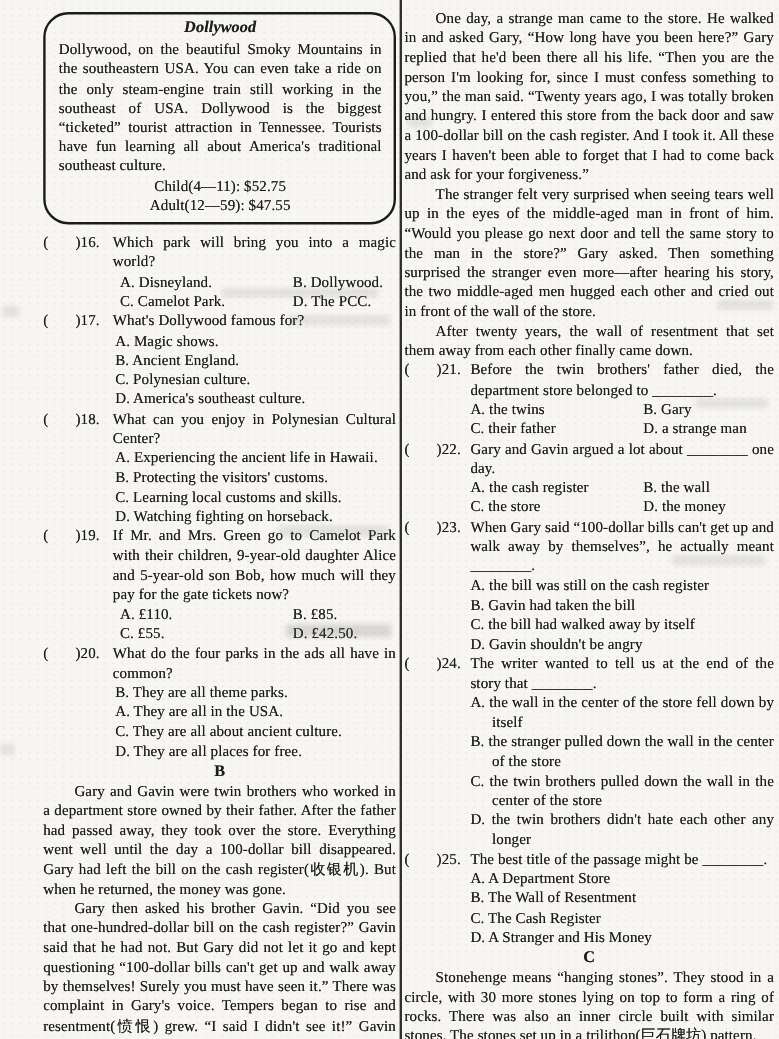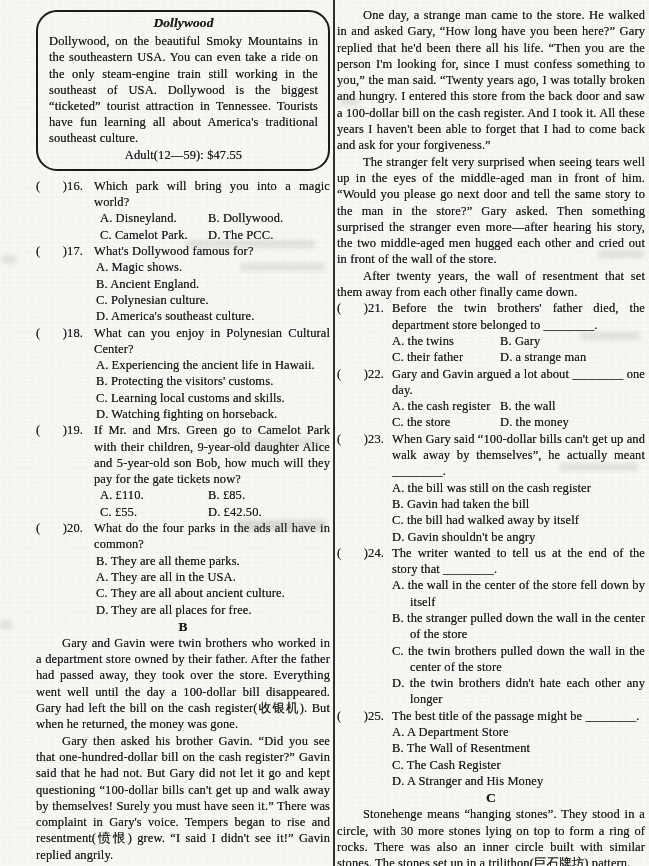--- a/index.html
+++ b/index.html
@@ -43,21 +43,21 @@
     line-height: 16.2px;
   }
   .ad-title { text-align: center; font-weight: bold; font-style: italic; font-size: 13.5px; margin-bottom: 2px; }
   .ad-body { text-align: justify; }
   .ad-price { text-align: center; }
 
   .question { display: flex; align-items: flex-start; }
   .qmark { flex: 0 0 58px; white-space: pre; }
   .col-right .qmark { flex: 0 0 55px; }
   .qbody { flex: 1; min-width: 0; }
-  .opt-row { display: flex; margin-left: 6px; }
+  .opt-row { display: flex; margin-left: 6px; gap: 36px; }
   .col-right .opt-row { margin-left: 0; }
   .opt-a { flex: 0 0 108px; }
   .col-right .opt-a { flex: 0 0 108px; }
   .opt-stack { margin-left: 2px; padding-left: 18px; text-indent: -18px; }
   .col-right .opt-stack { margin-left: 0; }
 
   .section-head { text-align: center; font-weight: bold; font-size: 13.5px; line-height: 17px; }
   .para { text-indent: 26px; }
 
   .ghost {
@@ -73,20 +73,21 @@
 
 <div class="page">
 
   <div class="divider"></div>
 
   <div class="col col-left">
 
     <div class="adbox">
       <div class="ad-title">Dollywood</div>
       <div class="ad-body">Dollywood, on the beautiful Smoky Mountains in the southeastern USA. You can even take a ride on the only steam-engine train still working in the southeast of USA. Dollywood is the biggest “ticketed” tourist attraction in Tennessee. Tourists have fun learning all about America's traditional southeast culture.</div>
+      <div class="ad-price">Child(4—11): $52.75</div>
       <div class="ad-price">Adult(12—59): $47.55</div>
     </div>
 
     <div class="question">
       <span class="qmark">(       )16.</span>
       <div class="qbody">
         <div class="qtext">Which park will bring you into a magic world?</div>
         <div class="opt-row">
           <span class="opt-a">A. Disneyland.</span>
           <span>B. Dollywood.</span>

